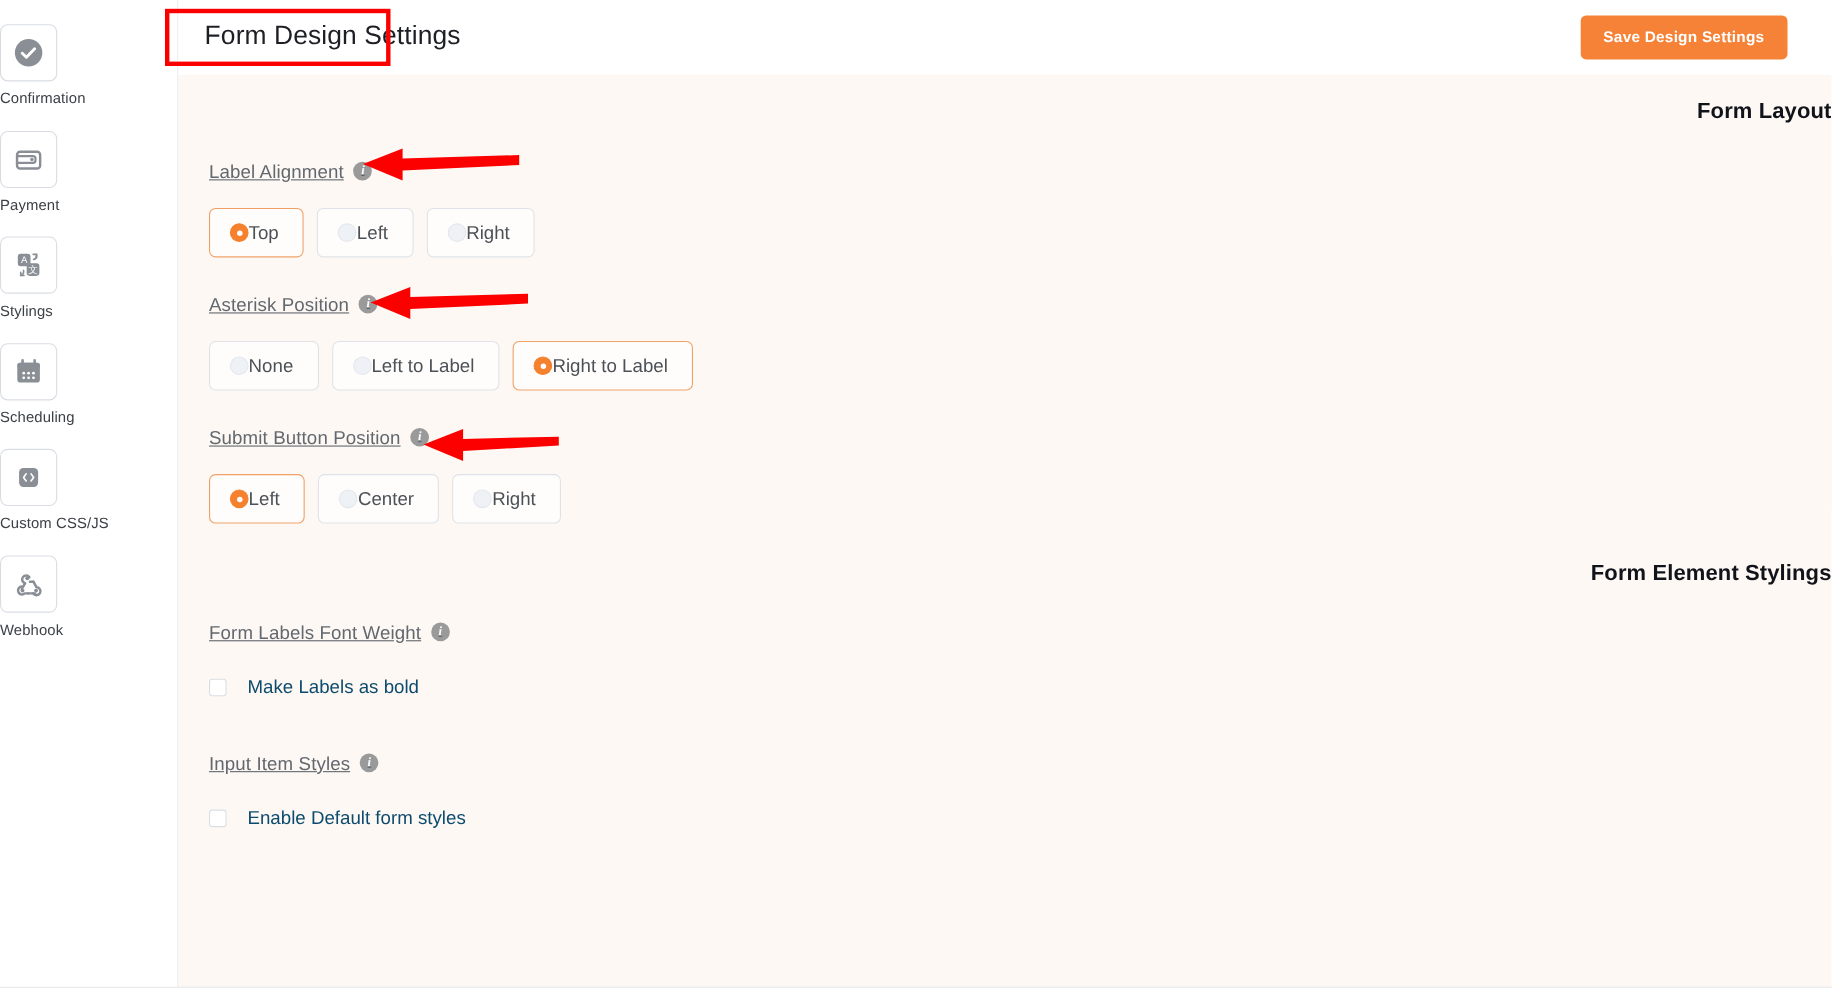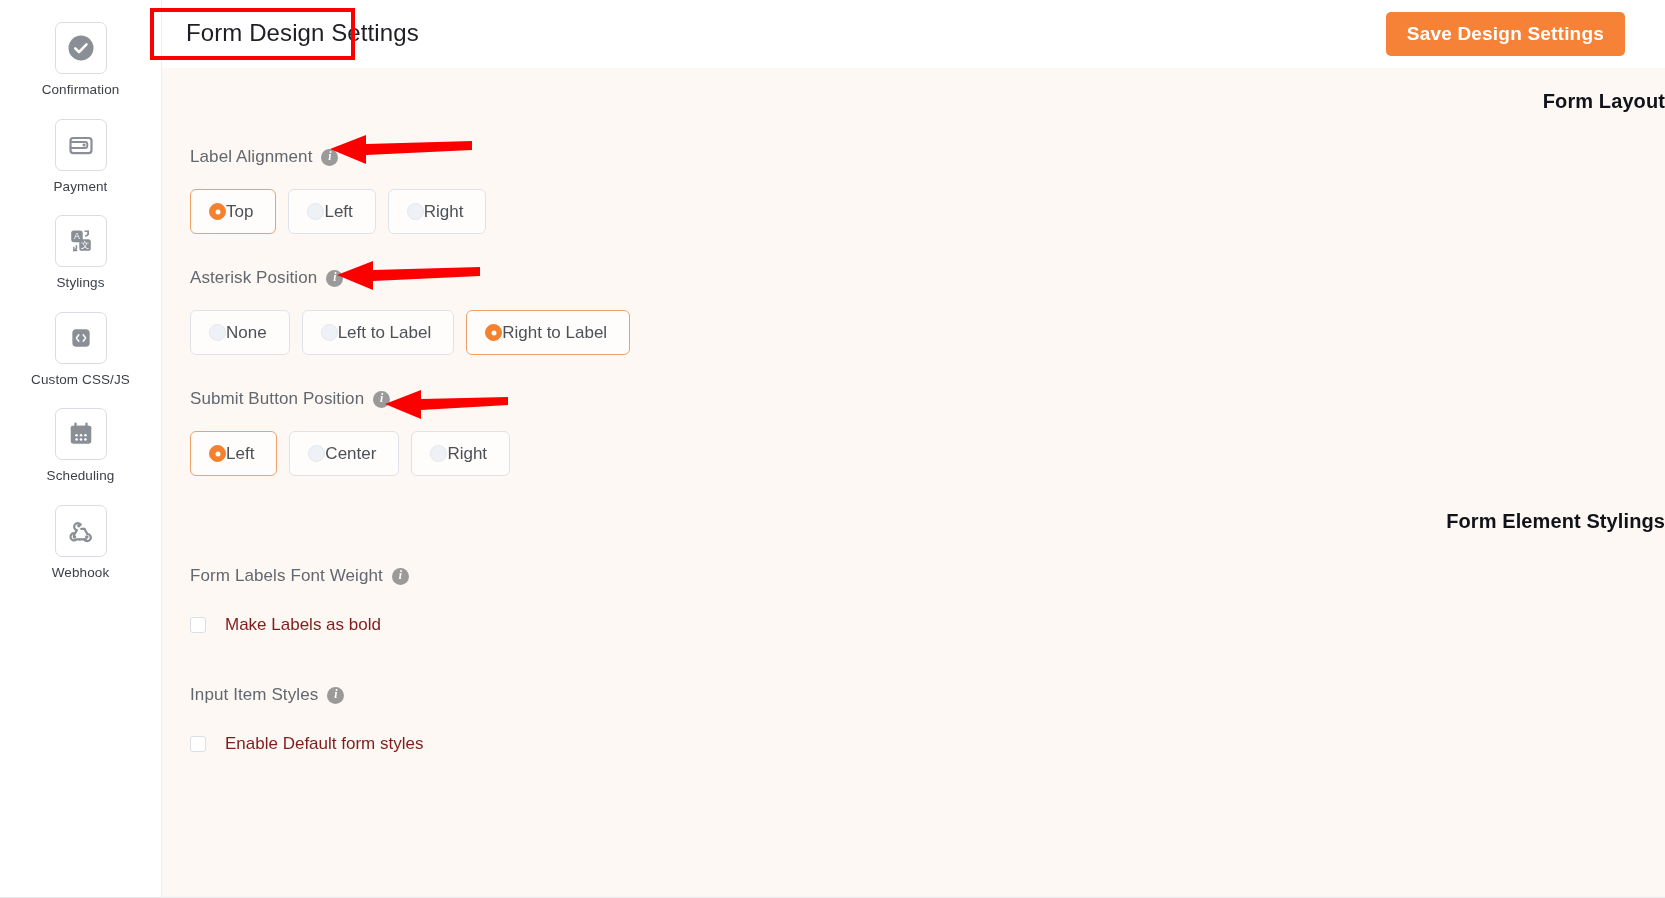--- a/index.html
+++ b/index.html
@@ -32,21 +32,21 @@
     padding-top: 22px;
     box-sizing: border-box;
     position: relative;
     z-index: 2;
   }
   .side-item {
     width: 100%;
     margin-bottom: 22px;
     display: flex;
     flex-direction: column;
-    align-items: center;
+    align-items: flex-start;
     cursor: pointer;
     user-select: none;
   }
   .side-tile {
     width: 52px;
     height: 52px;
     border: 1px solid #d9dde3;
     border-radius: 7px;
     display: flex;
     align-items: center;
@@ -90,21 +90,21 @@
     color: #1d1f25;
     font-weight: 400;
     letter-spacing: .1px;
     padding: 3px 6px 5px 6px;
   }
   .save-btn {
     background: #f58236;
     color: #ffffff;
     border: none;
     border-radius: 5px;
-    font-size: 19px;
+    font-size: 14px;
     font-weight: bold;
     font-family: "Liberation Sans", sans-serif;
     padding: 12px 21px;
     cursor: pointer;
     letter-spacing: .2px;
     line-height: 1.1;
   }
 
   .content {
     flex: 1 1 auto;
@@ -120,26 +120,27 @@
     font-weight: bold;
     color: #11131a;
     margin: 0 0 34px 0;
     letter-spacing: .1px;
     text-align: right;
   }
   .section-title.second { margin-bottom: 33px; }
 
   .field-label {
     display: flex;
-    align-items: center;
+    align-items: flex-start;
     gap: 9px;
     font-size: 17px;
     color: #62686f;
     margin-bottom: 22px;
     letter-spacing: .1px;
+    text-decoration: underline;
   }
   .info-icon {
     width: 17px;
     height: 17px;
     border-radius: 50%;
     background: #9a9a9a;
     color: #ffffff;
     font-size: 11.5px;
     font-style: italic;
     font-weight: bold;
@@ -215,21 +216,21 @@
     width: 16px;
     height: 16px;
     border: 1px solid #dadfe6;
     border-radius: 3px;
     background: #ffffff;
     box-sizing: border-box;
     flex: 0 0 auto;
   }
   .check-text {
     font-size: 17px;
-    color: #7f1d1d;
+    color: #0c4a6e;
     line-height: 1;
   }
 
   .bottom-rule {
     position: absolute;
     left: 0;
     bottom: 0;
     width: 1665px;
     height: 1px;
     background: #e7e9ec;
@@ -290,47 +291,47 @@
           <text x="16.5" y="19.2" font-size="7.6" fill="#ffffff" text-anchor="middle" font-family="Liberation Sans, sans-serif">文</text>
           <path d="M16.6 4.6h2.6v2.6" fill="none" stroke="#8a8f96" stroke-width="1.3" stroke-linecap="round"></path>
           <path d="M19.2 4.6a3.4 3.4 0 0 1-2.2 4" fill="none" stroke="#8a8f96" stroke-width="1.3" stroke-linecap="round"></path>
           <path d="M9.4 21.2H6.8v-2.6" fill="none" stroke="#8a8f96" stroke-width="1.3" stroke-linecap="round"></path>
           <path d="M6.8 21.2a3.4 3.4 0 0 0 2.2-4" fill="none" stroke="#8a8f96" stroke-width="1.3" stroke-linecap="round"></path>
         </svg>
       </div>
       <div class="side-label">Stylings</div>
     </div>
 
-
-    <div class="side-item">
-      <div class="side-tile">
-        <svg width="30" height="30" viewBox="0 0 26 26">
-          <rect x="5.5" y="5.5" width="15" height="15" rx="3.4" fill="#8a8f96"></rect>
-          <path d="M11.1 10.2L9 13l2.1 2.8M14.9 10.2L17 13l-2.1 2.8" fill="none" stroke="#ffffff" stroke-width="1.25" stroke-linecap="round" stroke-linejoin="round"></path>
-        </svg>
-      </div>
-      <div class="side-label">Custom CSS/JS</div>
-    </div>
 
     <div class="side-item">
       <div class="side-tile">
         <svg width="28" height="28" viewBox="0 0 24 24">
           <rect x="3.2" y="5" width="17.6" height="15.4" rx="2.4" fill="#8a8f96"></rect>
           <rect x="3.2" y="5" width="17.6" height="4.2" rx="2.2" fill="#8a8f96"></rect>
           <rect x="4.6" y="10.3" width="14.8" height="8.8" rx="1" fill="#ffffff" opacity="0"></rect>
           <path d="M7.3 3.1v3.3M16.7 3.1v3.3" stroke="#8a8f96" stroke-width="2" stroke-linecap="round"></path>
           <circle cx="8.2" cy="13.1" r="1.08" fill="#ffffff"></circle>
           <circle cx="12" cy="13.1" r="1.08" fill="#ffffff"></circle>
           <circle cx="15.8" cy="13.1" r="1.08" fill="#ffffff"></circle>
           <circle cx="8.2" cy="16.7" r="1.08" fill="#ffffff"></circle>
           <circle cx="12" cy="16.7" r="1.08" fill="#ffffff"></circle>
           <circle cx="15.8" cy="16.7" r="1.08" fill="#ffffff"></circle>
         </svg>
       </div>
       <div class="side-label">Scheduling</div>
+    </div>
+
+    <div class="side-item">
+      <div class="side-tile">
+        <svg width="30" height="30" viewBox="0 0 26 26">
+          <rect x="5.5" y="5.5" width="15" height="15" rx="3.4" fill="#8a8f96"></rect>
+          <path d="M11.1 10.2L9 13l2.1 2.8M14.9 10.2L17 13l-2.1 2.8" fill="none" stroke="#ffffff" stroke-width="1.25" stroke-linecap="round" stroke-linejoin="round"></path>
+        </svg>
+      </div>
+      <div class="side-label">Custom CSS/JS</div>
     </div>
 
     <div class="side-item">
       <div class="side-tile">
         <svg width="29" height="29" viewBox="0 0 24 24">
           <g fill="none" stroke="#8a8f96" stroke-width="1.85" stroke-linecap="round" stroke-linejoin="round">
             <path d="M12.2 7.2a3 3 0 1 0-3.3 4.6"></path>
             <path d="M8.9 11.8l-2.4 4.3"></path>
             <path d="M6.6 14.2a3 3 0 1 0 2.1 5.2h2.6"></path>
             <path d="M11.3 19.4h5.2"></path>

